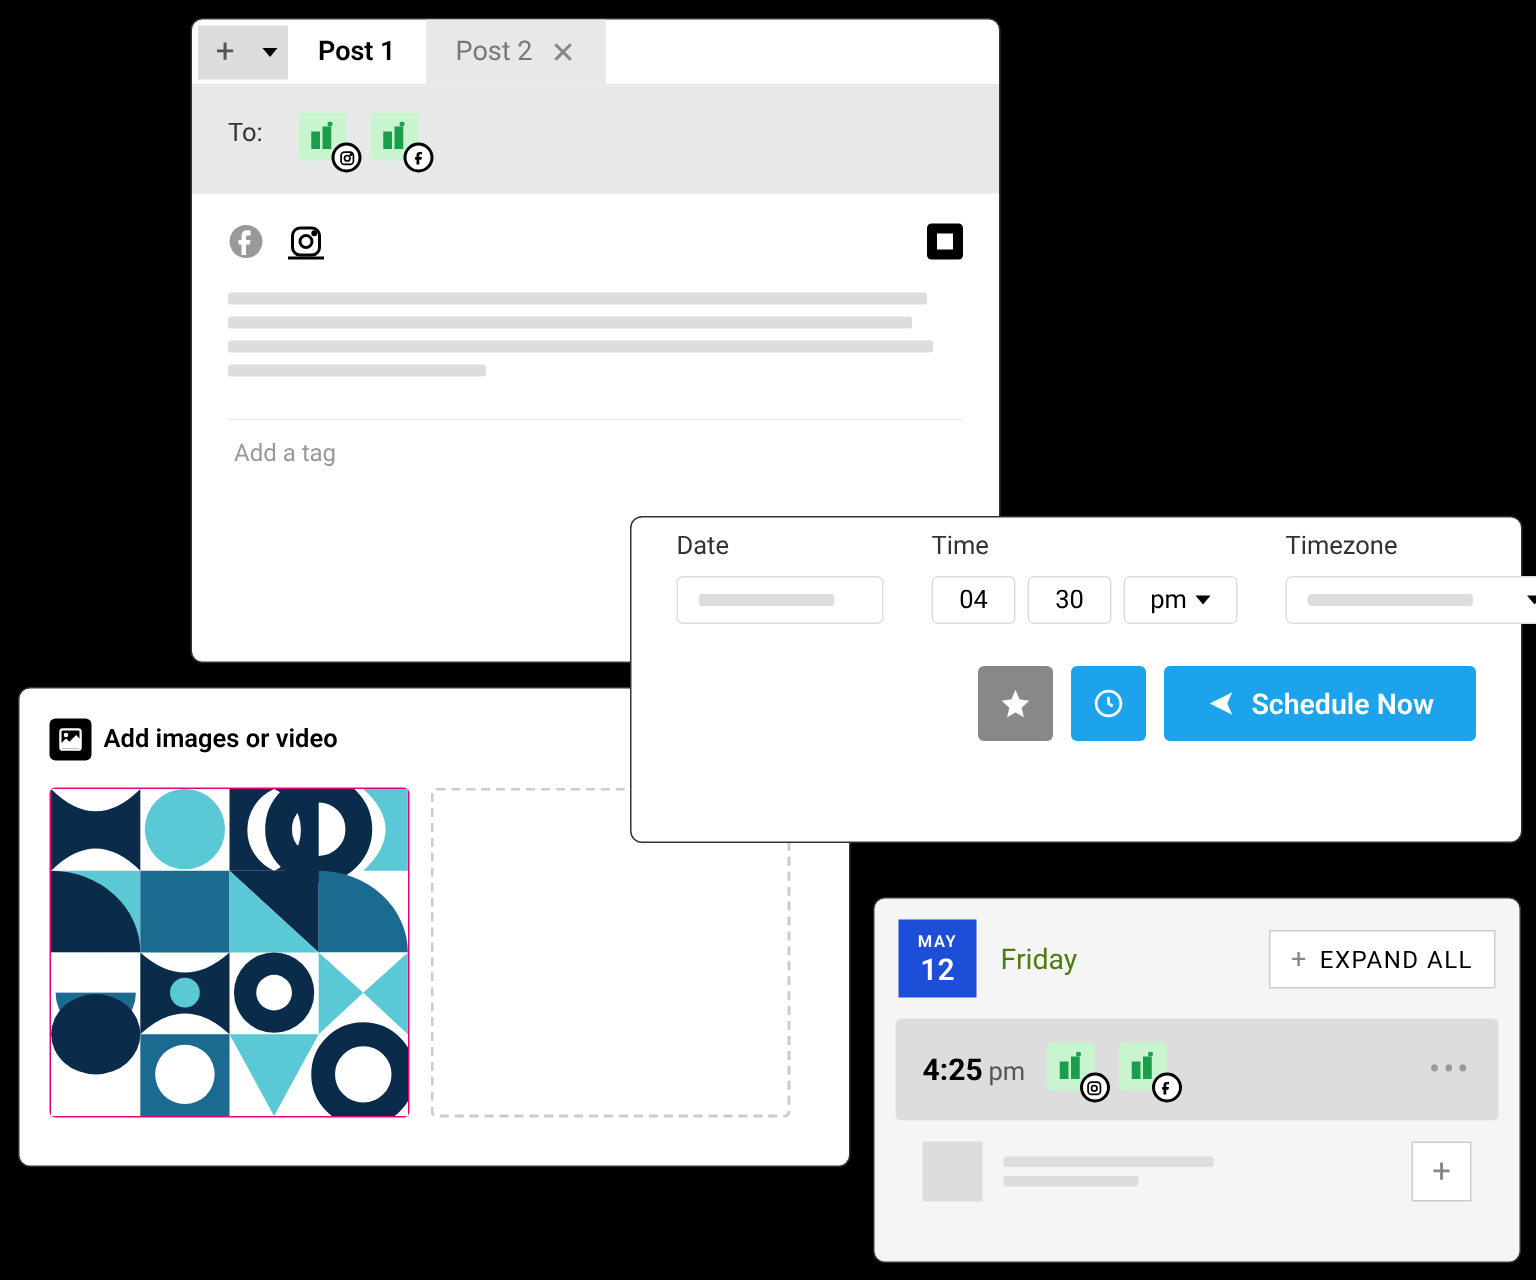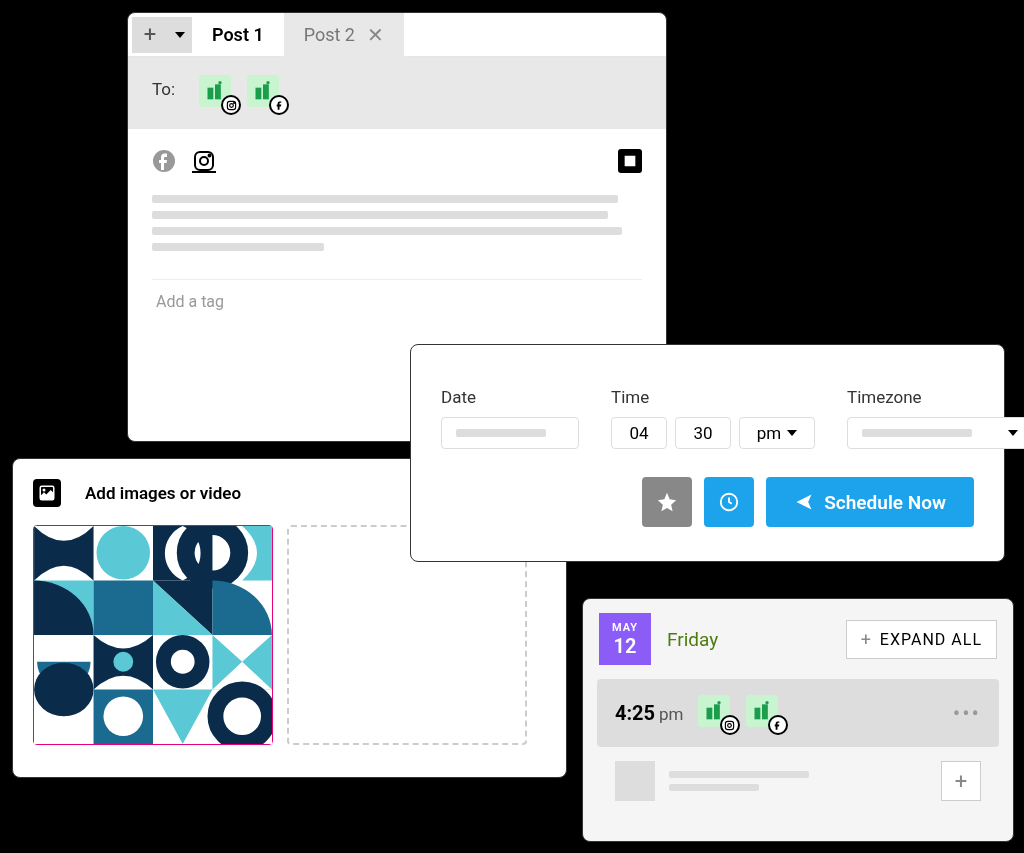--- a/index.html
+++ b/index.html
@@ -29,50 +29,50 @@
 .platform-icons{display:flex;gap:16px}
 .platform-icon{width:24px;height:24px;color:#999;cursor:pointer}
 .platform-icon.active{color:#000;border-bottom:2px solid #000;padding-bottom:6px}
 .media-icon{width:24px;height:24px;background:#000;border-radius:3px;display:flex;align-items:center;justify-content:center}
 .text-lines{padding:6px 0}
 .text-line{height:8px;background:#ddd;margin-bottom:8px;border-radius:2px}
 .text-line.w90{width:95%}.text-line.w85{width:93%}.text-line.w95{width:96%}.text-line.w40{width:35%}
 .tag-input{margin-top:14px;padding:12px 4px;border-top:1px solid #eee;color:#999;font-size:16px}
 
 .media-panel{left:12px;top:458px;width:555px;height:320px;padding:20px}
-.media-header{display:flex;align-items:center;gap:24px;margin-bottom:18px}
+.media-header{display:flex;align-items:center;gap:8px;margin-bottom:18px}
 .media-header-icon{width:28px;height:28px;background:#000;border-radius:4px;display:flex;align-items:center;justify-content:center}
 .media-header-text{font-size:17px;font-weight:600}
 .media-grid{display:flex;gap:14px}
 .media-item{width:240px;height:220px;border-radius:4px;position:relative}
 .media-item.selected{border:1.5px solid #e6007e}
 .media-item.empty{border:2px dashed #ccc}
 .geo-pattern{width:100%;height:100%;background:#fff}
 
-.schedule-panel{left:410px;top:344px;width:595px;height:218px;padding:42px 30px;z-index:10}
+.schedule-panel{left:420px;top:344px;width:595px;height:218px;padding:9px 30px;z-index:10}
 .schedule-row{display:flex;gap:32px;margin-bottom:28px}
 .field-group{display:flex;flex-direction:column;gap:10px}
 .field-label{font-size:17px;color:#333}
 .field-input{height:32px;border:1px solid #ddd;border-radius:4px;padding:0 14px;display:flex;align-items:center;font-size:17px;background:#fff}
 .date-input{width:138px}
 .time-inputs{display:flex;gap:8px}
 .time-box{width:56px;justify-content:center}
 .ampm-box{width:76px;justify-content:center;gap:6px}
 .tz-input{width:186px;justify-content:space-between}
 .placeholder-bar{height:8px;background:#ddd;border-radius:2px}
 .action-row{display:flex;gap:12px;justify-content:flex-end}
 .action-btn{height:50px;border:none;border-radius:4px;cursor:pointer;display:flex;align-items:center;justify-content:center;font-size:19px;font-weight:600;color:#fff}
 .star-btn{width:50px;background:#888}
 .clock-btn{width:50px;background:#1ca3ec}
 .schedule-btn{padding:0 28px;background:#1ca3ec;gap:10px}
 
 .calendar-panel{left:582px;top:598px;width:432px;height:244px;background:#f5f5f5}
 .cal-header{display:flex;align-items:center;justify-content:space-between;padding:14px 16px}
 .cal-date-group{display:flex;align-items:center;gap:16px}
-.cal-date-box{width:52px;height:52px;background:#8b5cf6;color:#fff;display:flex;flex-direction:column;align-items:center;justify-content:center;font-weight:600}
+.cal-date-box{width:52px;height:52px;background:#1d4ed8;color:#fff;display:flex;flex-direction:column;align-items:center;justify-content:center;font-weight:600}
 .cal-month{font-size:11px;letter-spacing:1px}
 .cal-day{font-size:20px}
 .cal-dayname{font-size:19px;color:#4d7c0f}
 .expand-btn{border:1px solid #ccc;background:#fff;padding:8px 14px;font-size:16px;letter-spacing:1px;display:flex;align-items:center;gap:8px;cursor:pointer}
 .cal-entry{margin:0 14px;background:#ddd;border-radius:4px;padding:16px 18px;display:flex;align-items:center;justify-content:space-between}
 .cal-entry-left{display:flex;align-items:center;gap:14px}
 .cal-time{font-size:20px;font-weight:700}
 .cal-time-suffix{font-size:17px;font-weight:400;color:#555}
 .cal-dots{color:#999;font-size:22px;letter-spacing:2px}
 .cal-sub{margin:14px 14px 0;padding:0 18px 14px;display:flex;align-items:center;justify-content:space-between}

